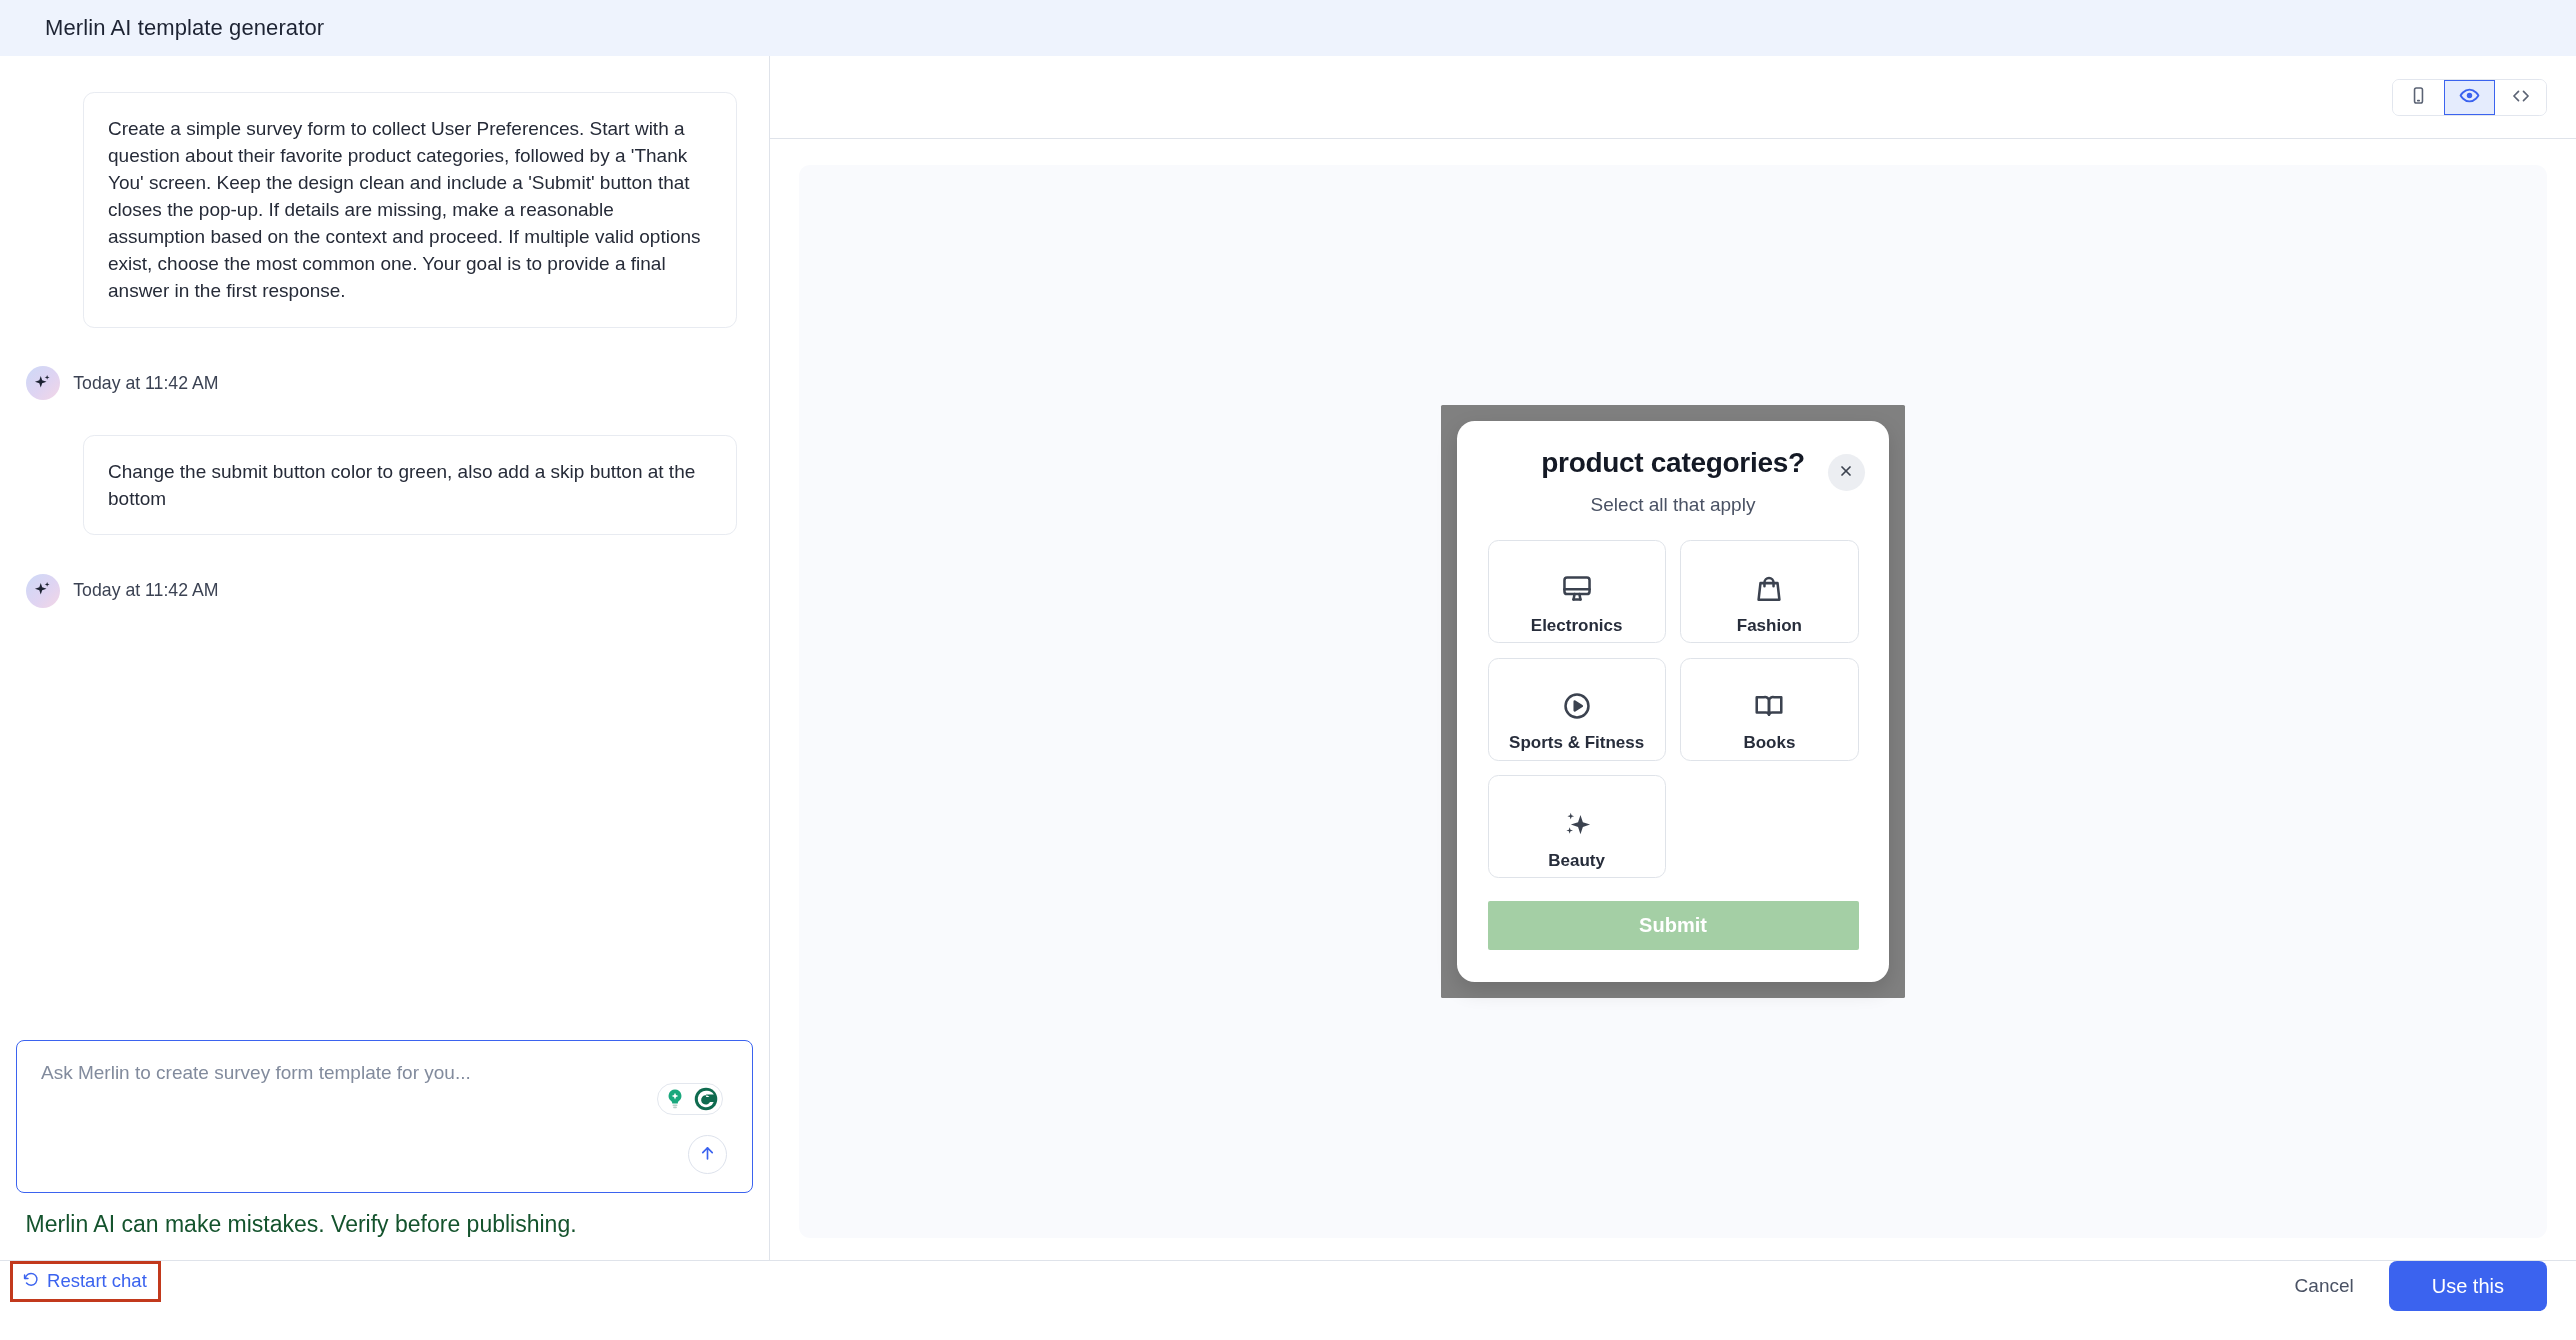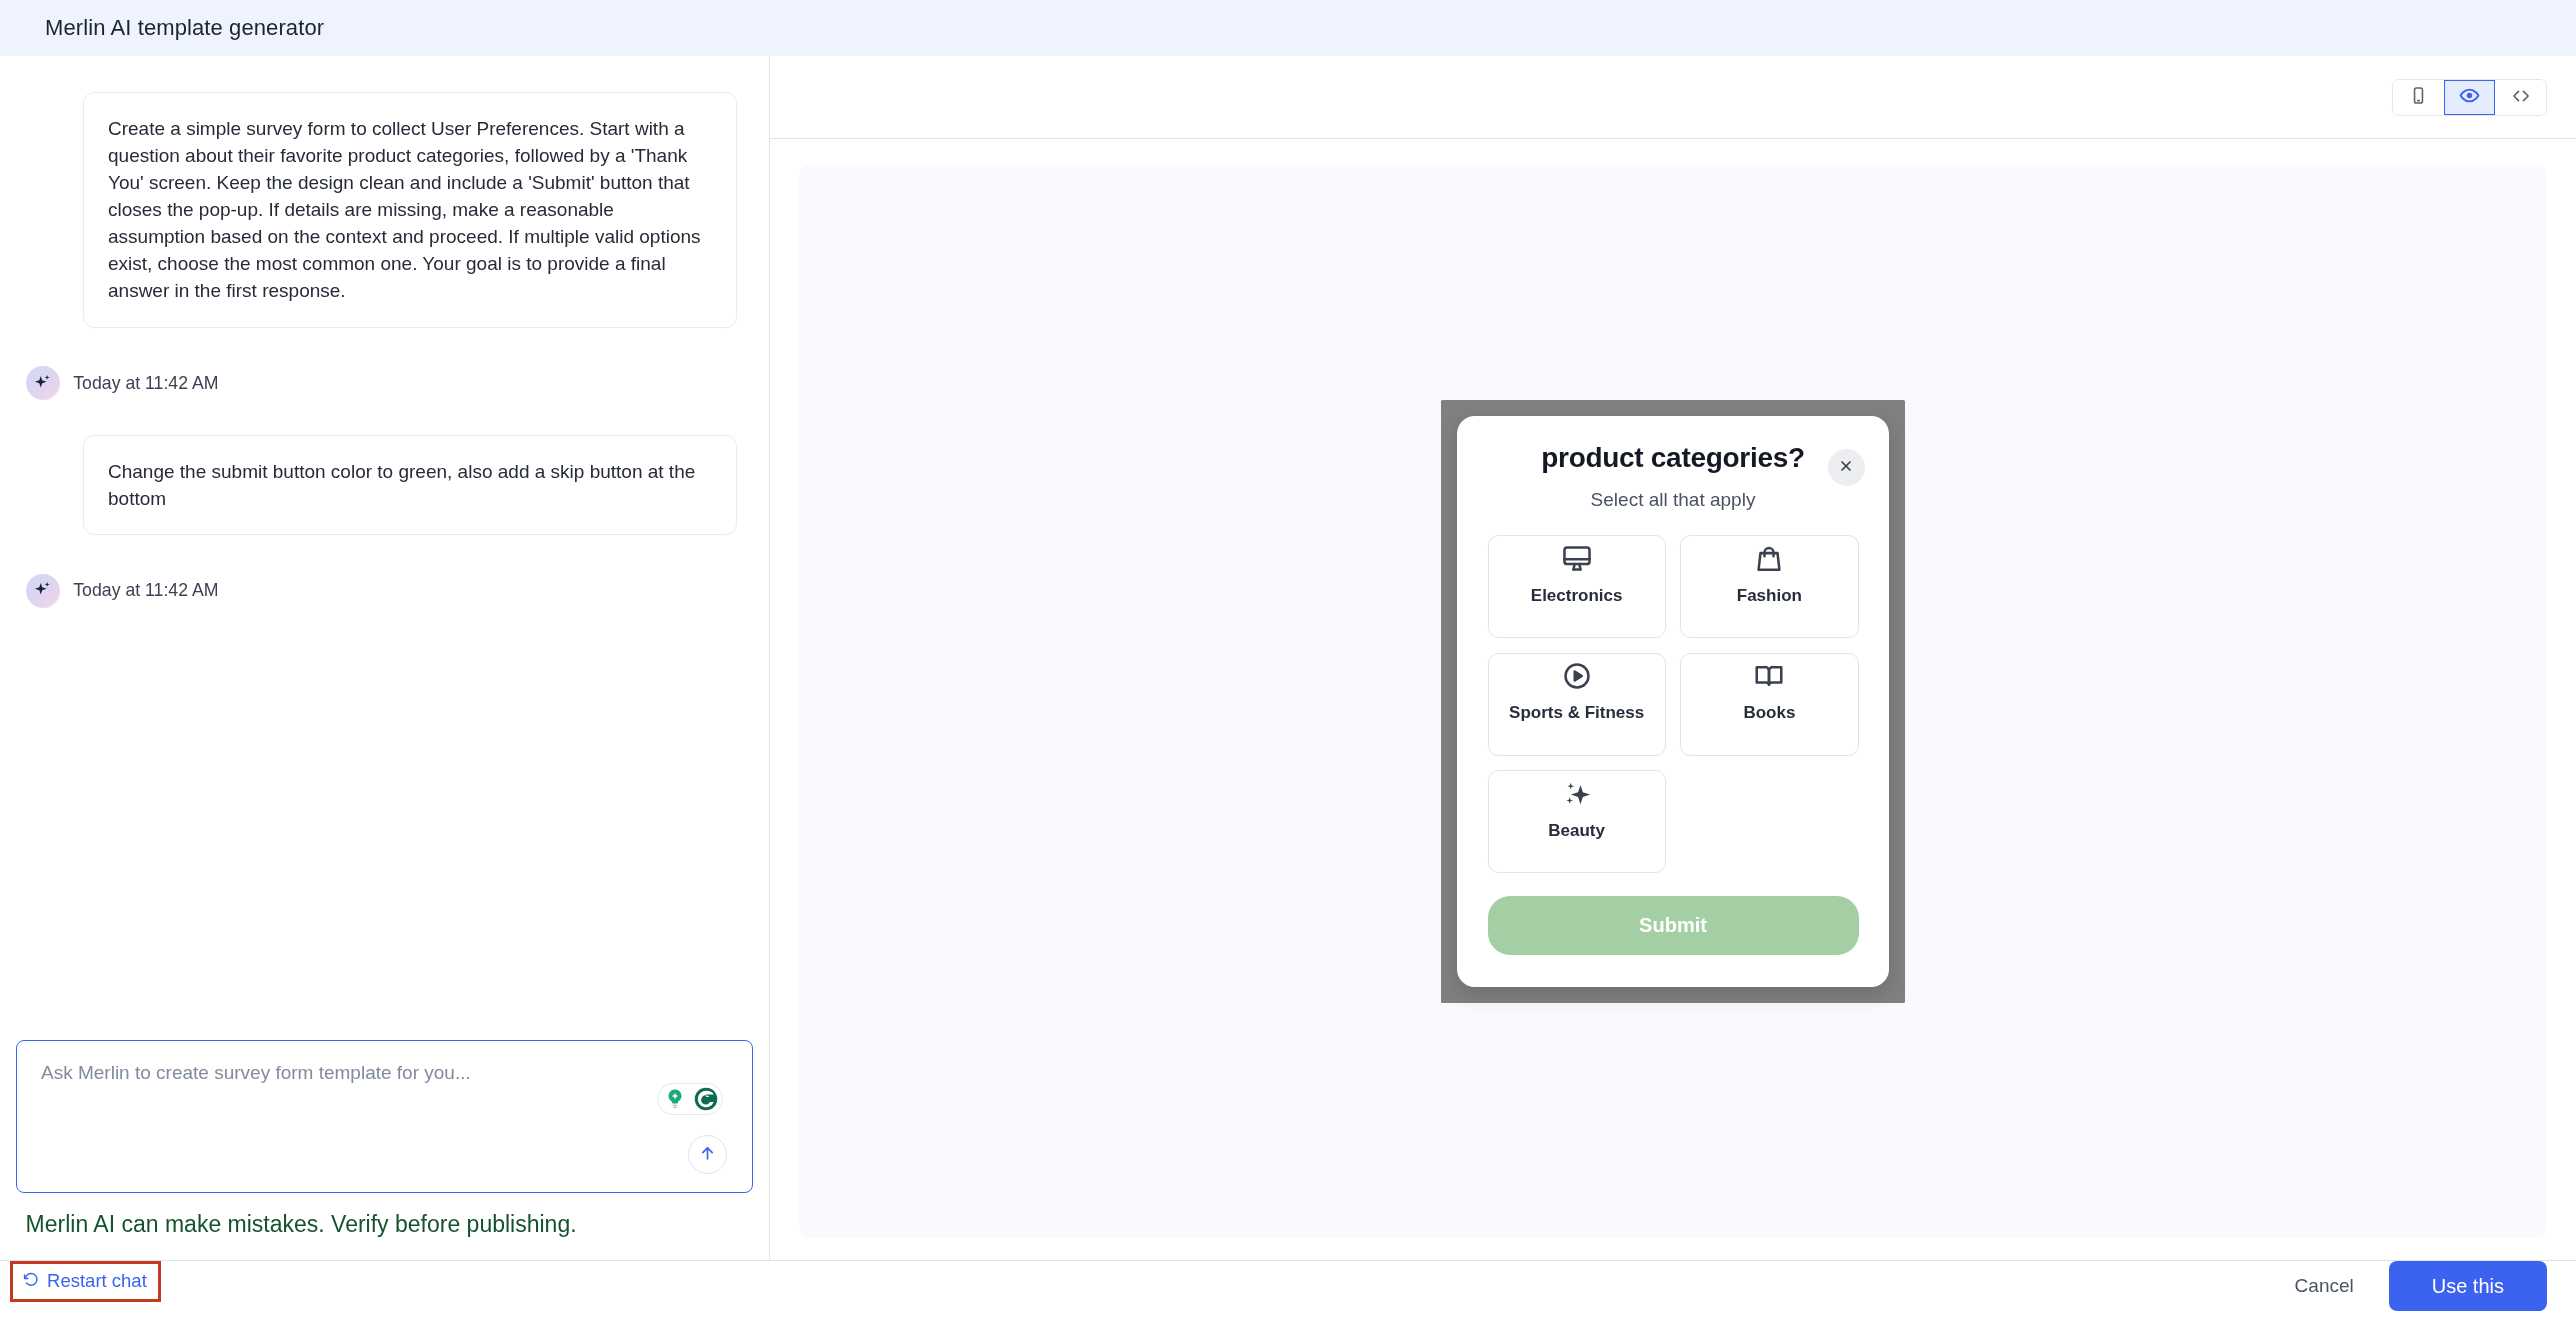--- a/index.html
+++ b/index.html
@@ -210,36 +210,36 @@
     display: grid;
     grid-template-columns: 1fr 1fr;
     gap: 14.5px;
     margin-top: 24px;
   }
   .cat-card {
     border: 1.2px solid #dfe3e9;
     border-radius: 10.4px;
     height: 103px;
     display: flex; flex-direction: column;
-    align-items: center; justify-content: flex-start;
+    align-items: center; justify-content: flex-end;
     gap: 8px;
     background: #fff;
     padding: 6.4px;
   }
   .cat-label {
     font-size: 17px;
     color: #272d3b;
     font-weight: bold;
     text-align: center;
     line-height: 20px;
   }
   .submit-btn {
     margin-top: 22.5px;
-    height: 59px;
-    border-radius: 22px;
+    height: 49px;
+    border-radius: 2px;
     background: #a4cfa5;
     display: flex; align-items: center; justify-content: center;
     font-size: 20px; font-weight: bold; color: #ffffff;
   }
 
   
   .bottom-bar {
     flex: 0 0 80px;
     border-top: 0.8px solid #dfe3ea;
     display: flex; align-items: flex-start;

